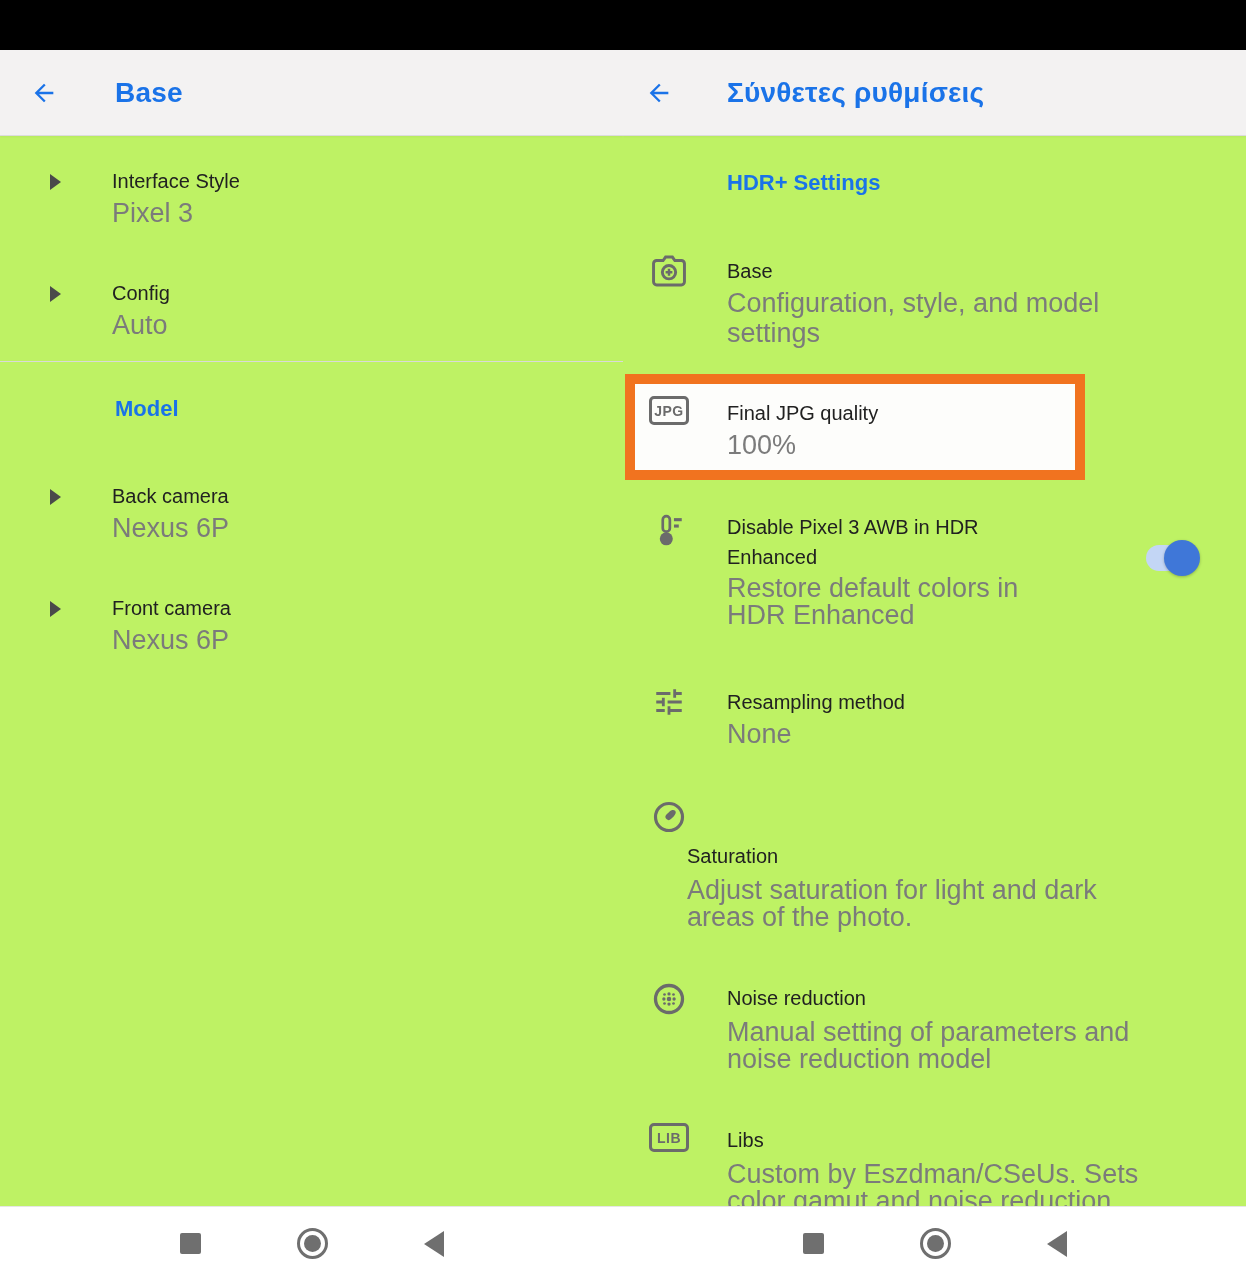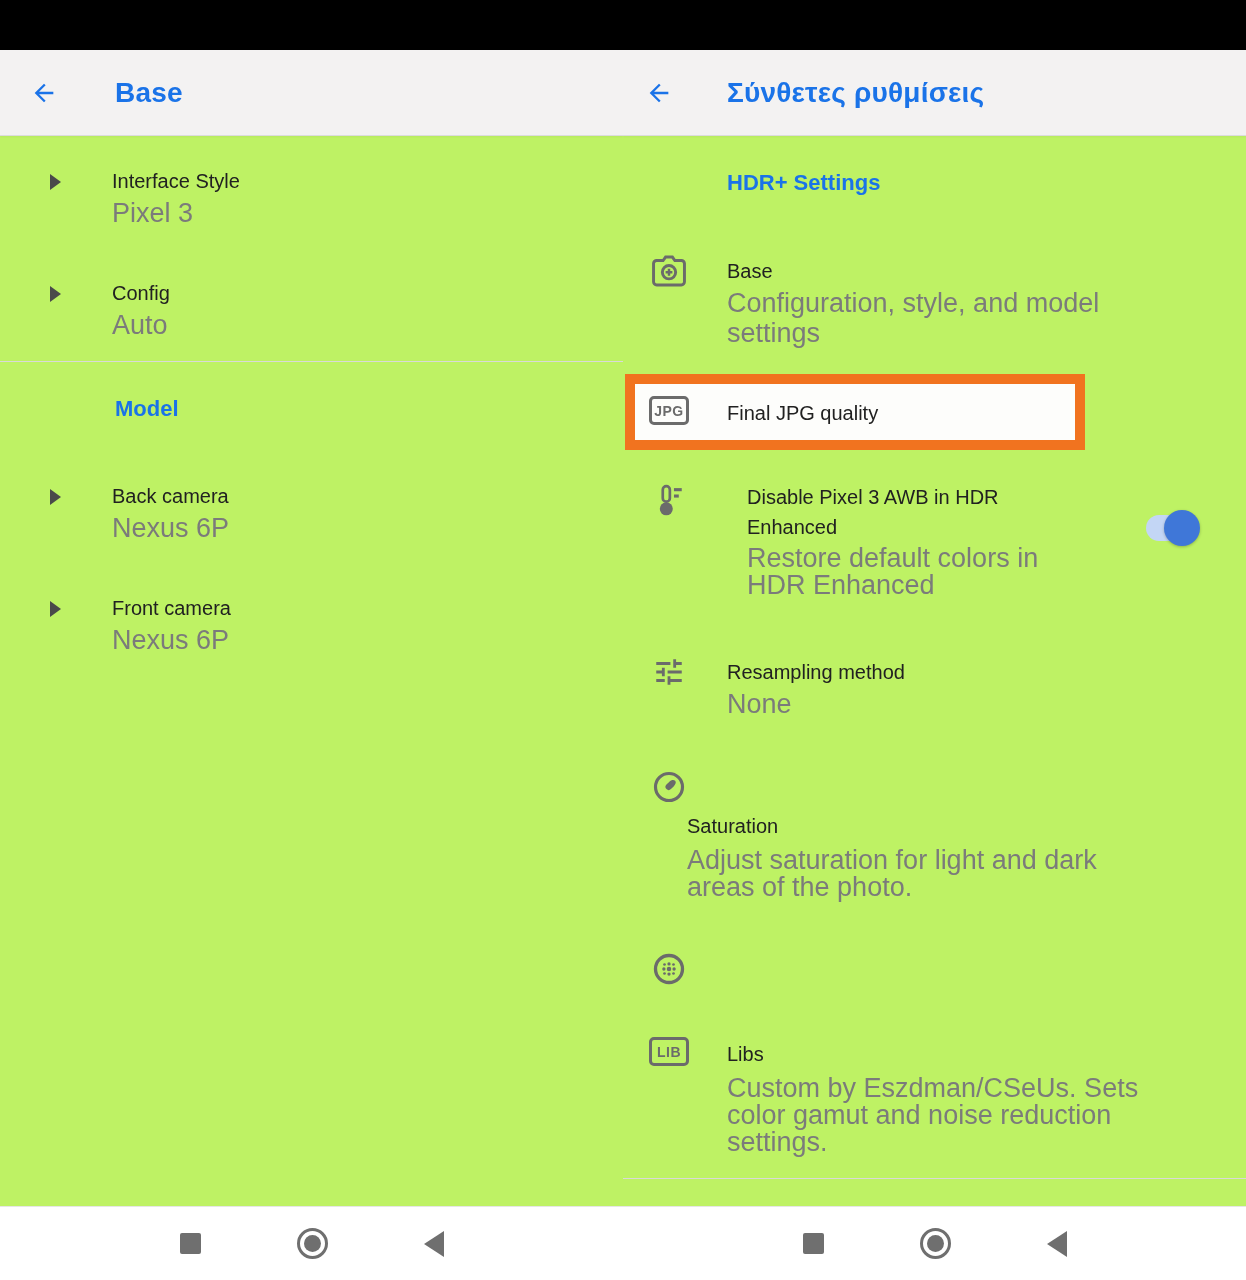--- a/index.html
+++ b/index.html
@@ -145,25 +145,26 @@
         </div>
       </div>
 
       <div class="highlight-box" style="margin-top:26px;">
         <div class="rrow">
           <div class="icon-box">
             <div class="badge-icon">JPG</div>
           </div>
           <div class="rtext">
             <div class="row-title">Final JPG quality</div>
+            <div class="row-sub">100%</div>
           </div>
         </div>
       </div>
 
-      <div class="rrow" style="margin-top:30px; padding-top:2px;gap:20px;">
+      <div class="rrow" style="margin-top:30px; padding-top:2px;">
         <div class="icon-box">
           <svg class="glyph" width="34" height="38" viewBox="0 0 24 26" fill="none" stroke="#6b6b6b">
             <rect x="7.6" y="2.5" width="5" height="11" rx="2.5" stroke-width="1.9"></rect>
             <circle cx="10.1" cy="18.5" r="4.6" fill="#6b6b6b" stroke="none"></circle>
             <path d="M15.5 5h5.5" stroke-width="2.2"></path>
             <path d="M15.5 9.5h3.4" stroke-width="2.2"></path>
           </svg>
         </div>
         <div class="rtext narrow" style="line-height:30px;">
           <div class="row-title" style="line-height:30px;">Disable Pixel 3 AWB in HDR Enhanced</div>
@@ -210,20 +211,24 @@
                 <circle cx="15.4" cy="12" r="1.1"></circle>
               <circle cx="12" cy="8.6" r="1.1"></circle>
                 <circle cx="12" cy="15.4" r="1.1"></circle>
               <circle cx="9" cy="9" r="0.9"></circle>
                 <circle cx="15" cy="9" r="0.9"></circle>
               <circle cx="9" cy="15" r="0.9"></circle>
                 <circle cx="15" cy="15" r="0.9"></circle>
             </g>
           </svg>
         </div>
+        <div class="rtext">
+          <div class="row-title">Noise reduction</div>
+          <div class="row-sub" style="line-height:27px; margin-top:4px;">Manual setting of parameters and noise reduction model</div>
+        </div>
       </div>
 
       <div class="rrow" style="margin-top:50px;">
         <div class="icon-box">
           <div class="badge-icon">LIB</div>
         </div>
         <div class="rtext">
           <div class="row-title">Libs</div>
           <div class="row-sub" style="line-height:27px; margin-top:4px;">Custom by Eszdman/CSeUs. Sets color gamut and noise reduction settings.</div>
         </div>

